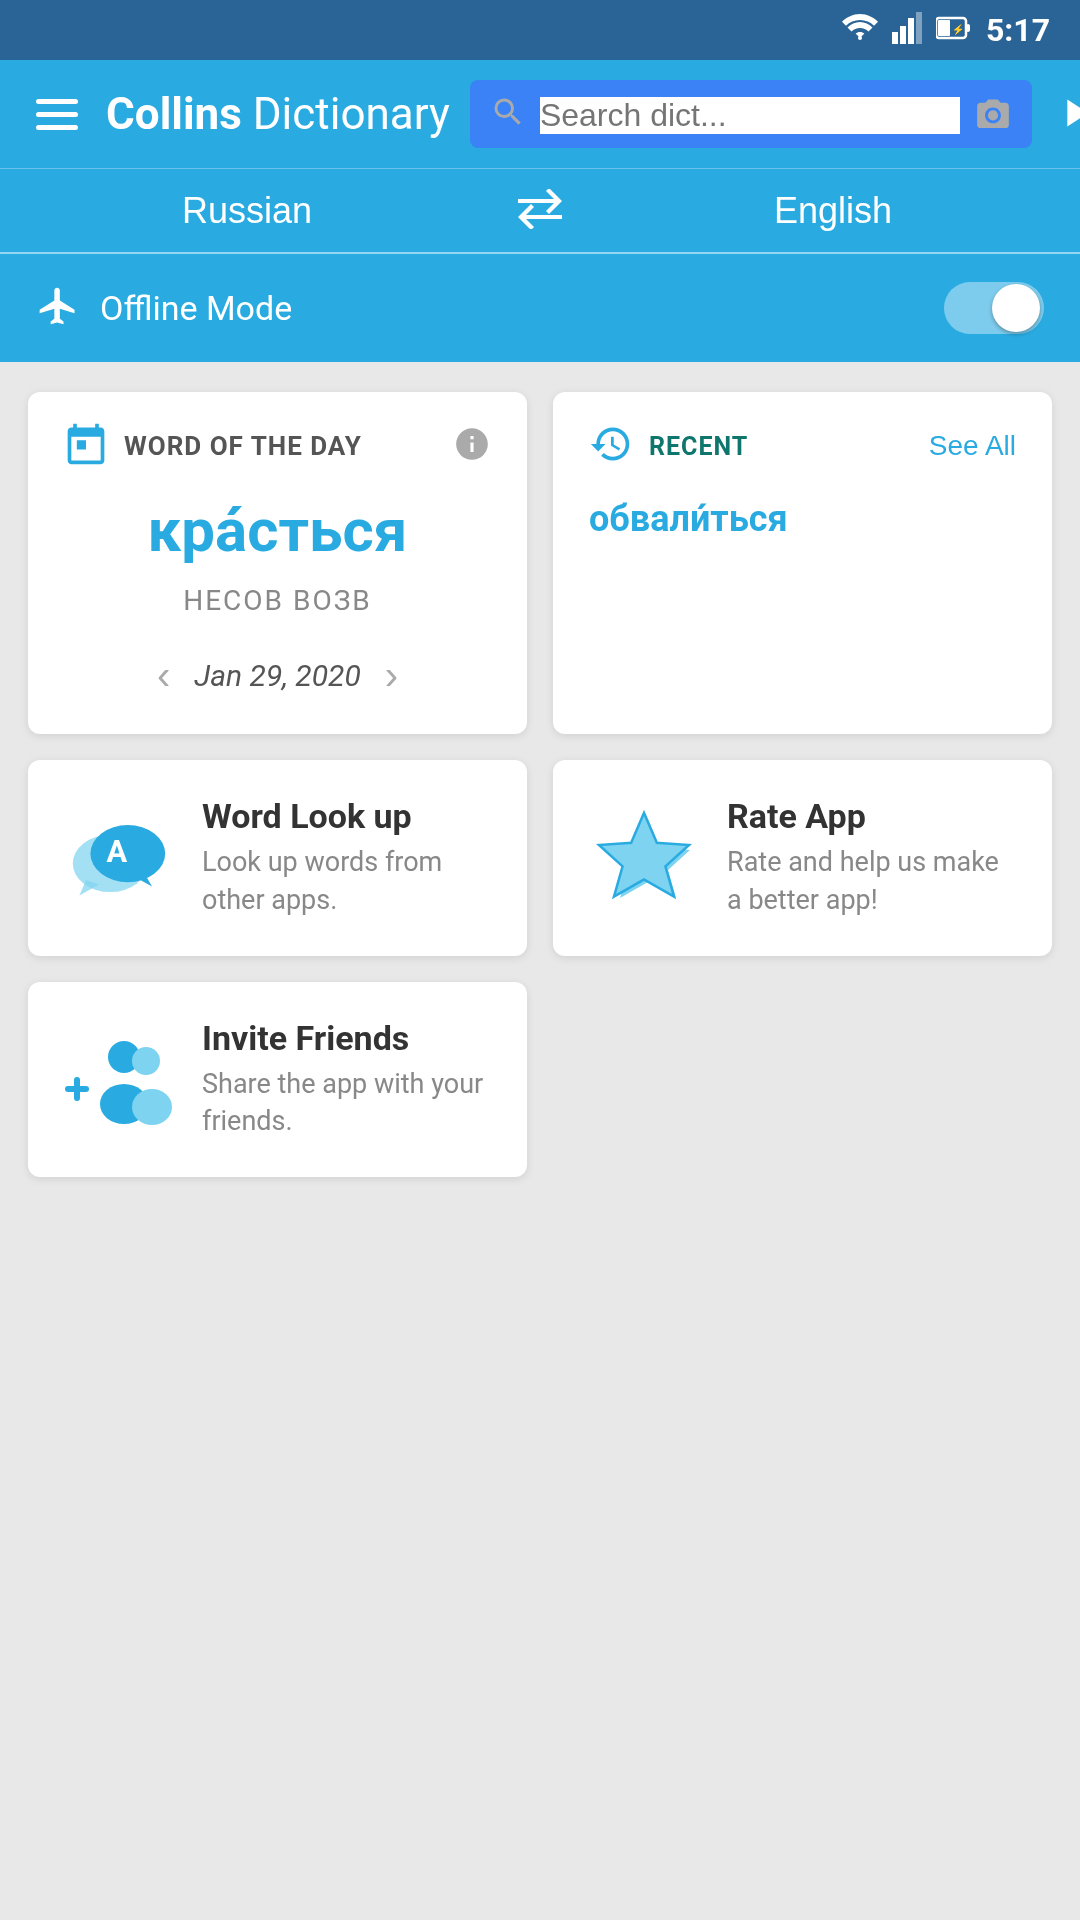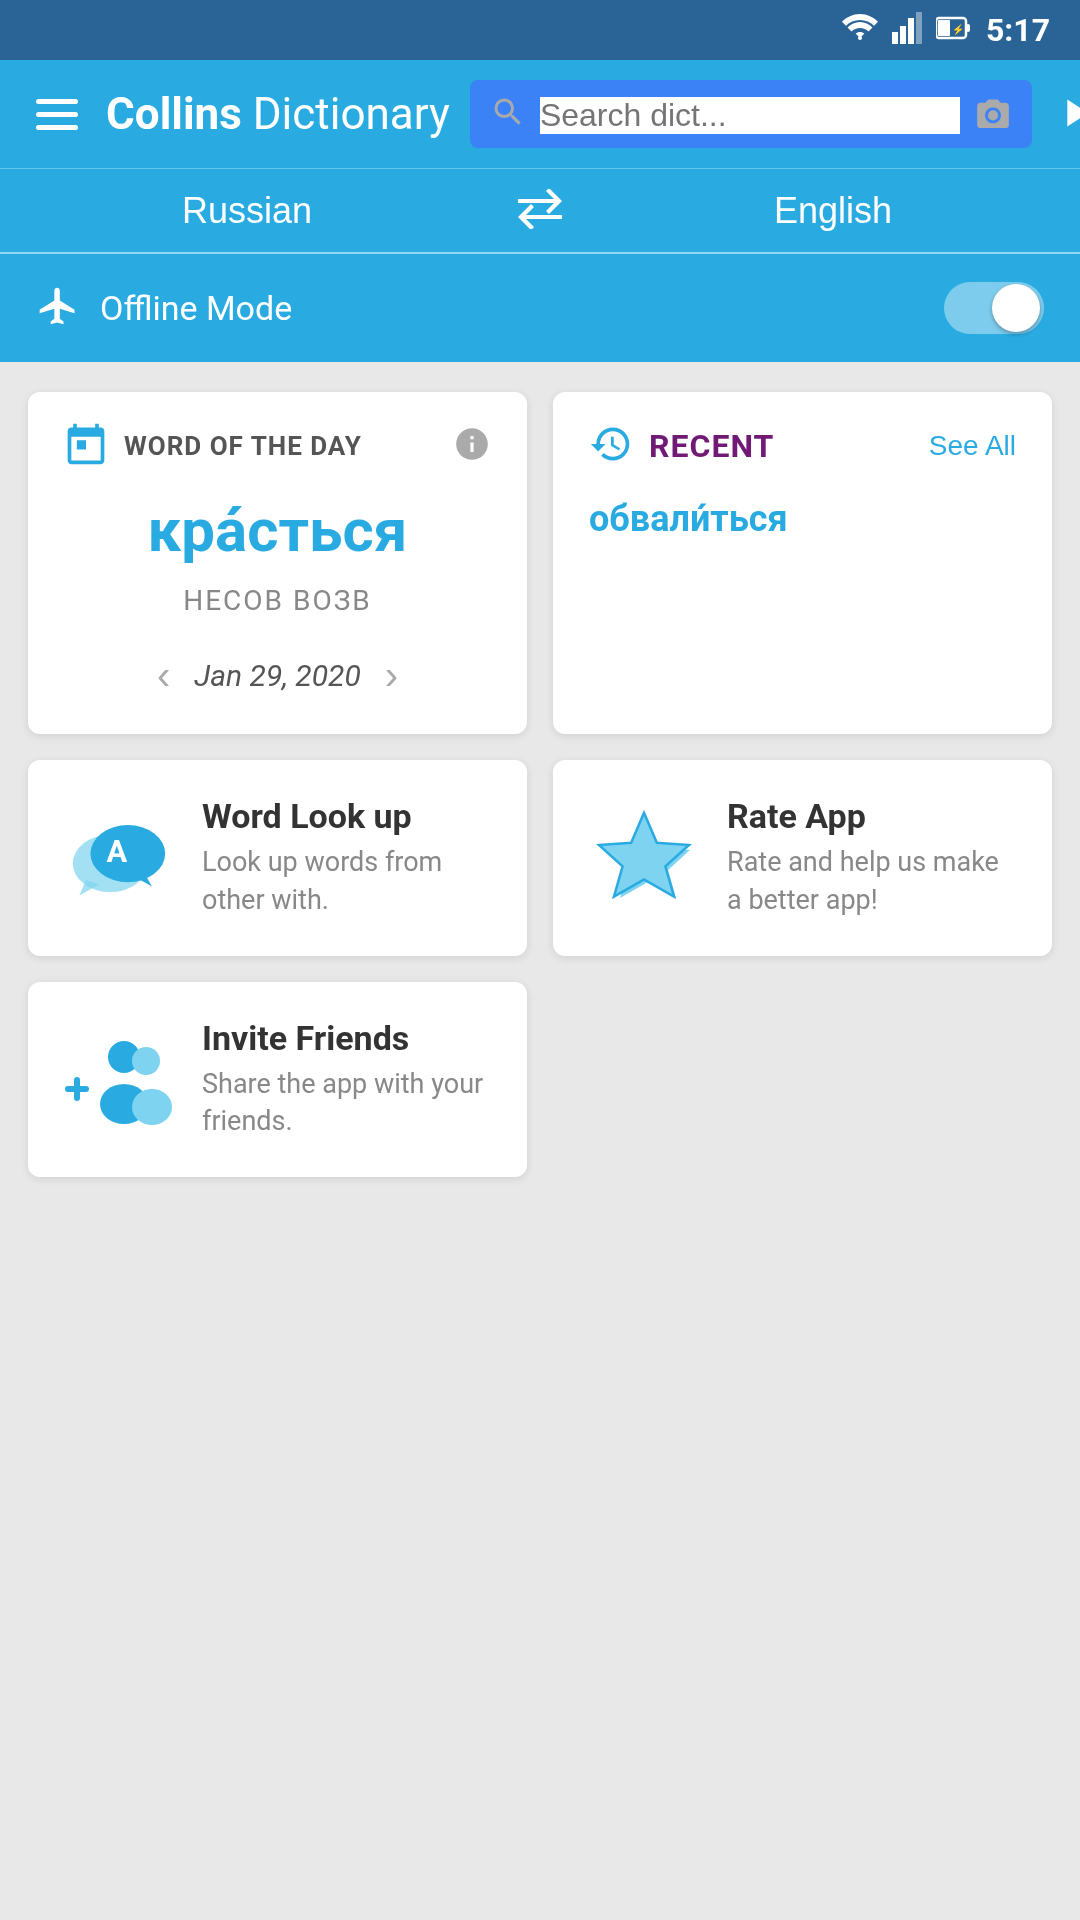--- a/index.html
+++ b/index.html
@@ -243,23 +243,23 @@
       align-items: center;
       justify-content: space-between;
       margin-bottom: 28px;
     }
     .recent-title-row {
       display: flex;
       align-items: center;
       gap: 16px;
     }
     .recent-title {
-      font-size: 32px;
+      font-size: 25px;
       font-weight: 700;
-      color: #701a75;
+      color: #0f766e;
       letter-spacing: 1px;
       text-transform: uppercase;
     }
     .see-all-btn {
       background: none;
       border: none;
       color: #29abe2;
       font-size: 28px;
       cursor: pointer;
     }
@@ -449,21 +449,21 @@
             <polygon points="20,70 14,84 32,74" fill="#7dd3f0" opacity="0.7"></polygon>
 
             <ellipse cx="58" cy="46" rx="34" ry="26" fill="#29abe2"></ellipse>
             <polygon points="72,62 80,76 62,66" fill="#29abe2"></polygon>
 
             <text x="48" y="54" font-size="28" font-weight="bold" fill="white" text-anchor="middle">A</text>
           </svg>
         </div>
         <div class="action-text">
           <div class="action-title">Word Look up</div>
-          <div class="action-desc">Look up words from other with.</div>
+          <div class="action-desc">Look up words from other apps.</div>
         </div>
       </div>
     </div>
 
     <div class="card card-half">
       <div class="action-card">
         <div class="action-icon-wrap">
 
           <svg width="100" height="100" viewBox="0 0 100 100">
 

